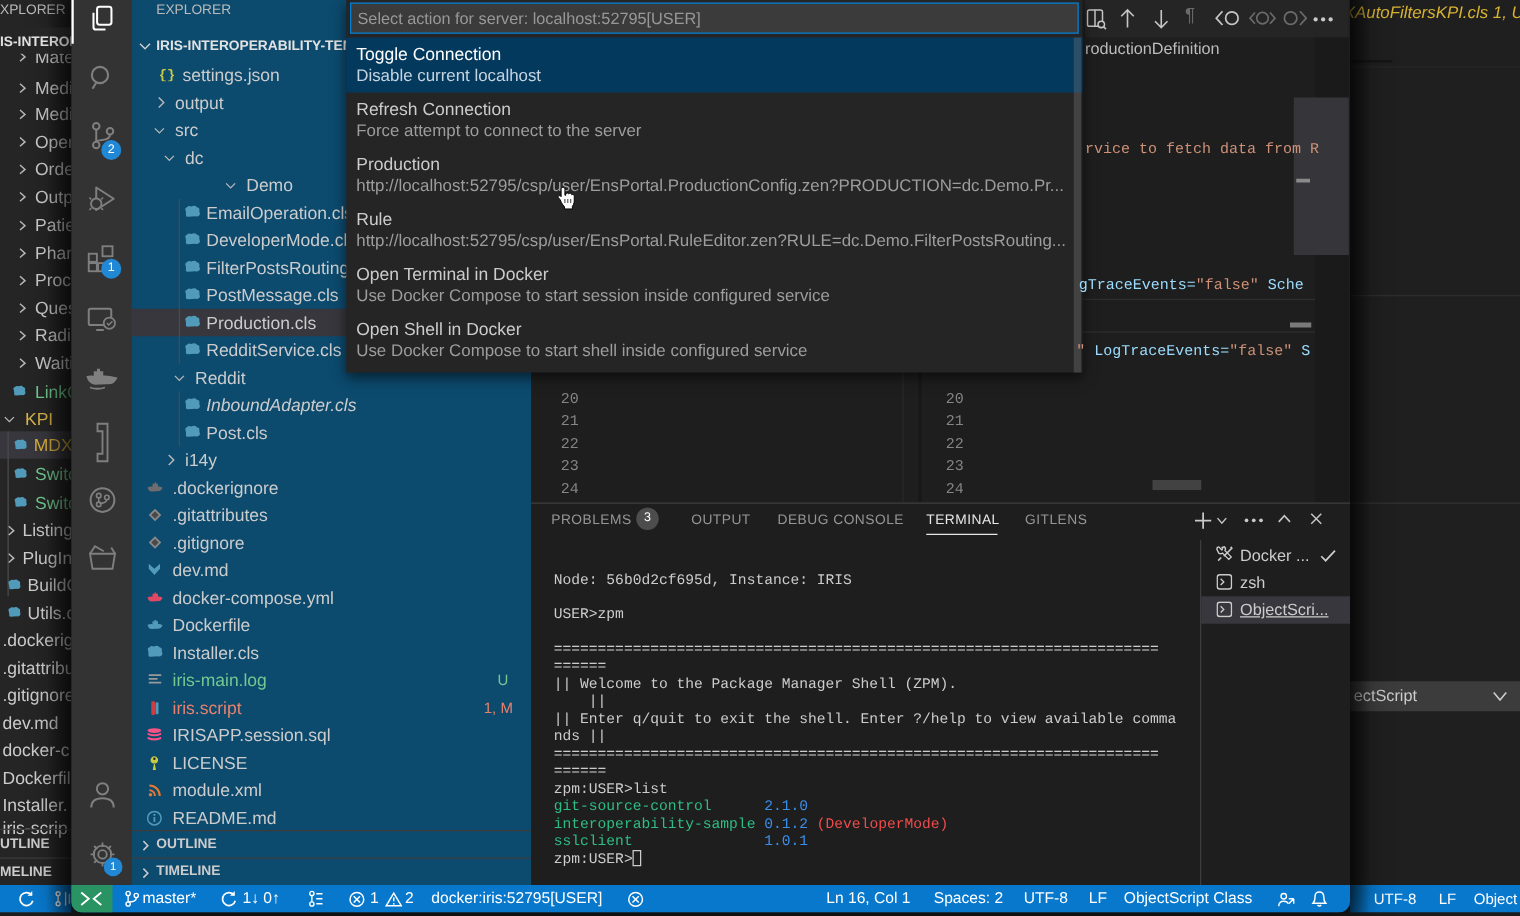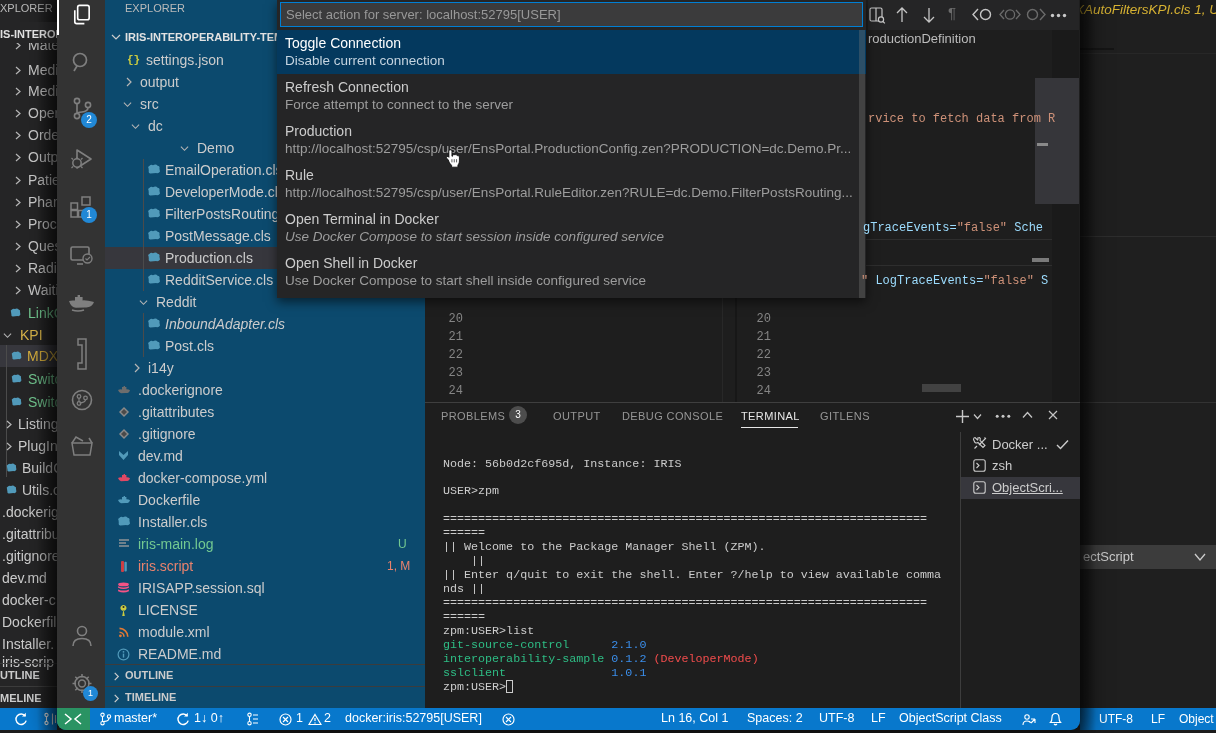--- a/index.html
+++ b/index.html
@@ -723,37 +723,37 @@
     </div>
 </div>
 
 <div class="abs" id="qp" style="left:277px;top:0;width:589px;height:298px;background:#252526;box-shadow:0 4px 10px rgba(0,0,0,0.55);">
   <div class="abs" style="left:3px;top:2px;width:583px;height:25px;background:#3b3b3c;border:1px solid #007fd4;">
     <div class="abs tx" style="left:5px;top:4px;font-size:13px;color:#989898;">Select action for server: localhost:52795[USER]</div>
   </div>
   <div id="qplist" class="abs" style="left:0;top:30px;width:589px;">
       <div class="abs" style="left:0;top:0px;width:589px;height:44px;background:#04395e;">
         <div class="abs tx" style="left:8px;top:5px;font-size:14px;color:#ffffff;">Toggle Connection</div>
-        <div class="abs tx" style="left:8px;top:23px;font-size:13.5px;color:#c5d4e0;">Disable current connection</div>
+        <div class="abs tx" style="left:8px;top:23px;font-size:13.5px;color:#c5d4e0;">Disable current localhost</div>
       </div>
       <div class="abs" style="left:0;top:44px;width:589px;height:44px;">
         <div class="abs tx" style="left:8px;top:5px;font-size:14px;color:#cccccc;">Refresh Connection</div>
         <div class="abs tx" style="left:8px;top:23px;font-size:13.5px;color:#9d9d9d;">Force attempt to connect to the server</div>
       </div>
       <div class="abs" style="left:0;top:88px;width:589px;height:44px;">
         <div class="abs tx" style="left:8px;top:5px;font-size:14px;color:#cccccc;">Production</div>
         <div class="abs tx" style="left:8px;top:23px;font-size:13.5px;color:#9d9d9d;">http://localhost:52795/csp/user/EnsPortal.ProductionConfig.zen?PRODUCTION=dc.Demo.Pr...</div>
       </div>
       <div class="abs" style="left:0;top:132px;width:589px;height:44px;">
         <div class="abs tx" style="left:8px;top:5px;font-size:14px;color:#cccccc;">Rule</div>
         <div class="abs tx" style="left:8px;top:23px;font-size:13.5px;color:#9d9d9d;">http://localhost:52795/csp/user/EnsPortal.RuleEditor.zen?RULE=dc.Demo.FilterPostsRouting...</div>
       </div>
       <div class="abs" style="left:0;top:176px;width:589px;height:44px;">
         <div class="abs tx" style="left:8px;top:5px;font-size:14px;color:#cccccc;">Open Terminal in Docker</div>
-        <div class="abs tx" style="left:8px;top:23px;font-size:13.5px;color:#9d9d9d;font-style:italic;">Use Docker Compose to start session inside configured service</div>
+        <div class="abs tx" style="left:8px;top:23px;font-size:13.5px;color:#9d9d9d;">Use Docker Compose to start session inside configured service</div>
       </div>
       <div class="abs" style="left:0;top:220px;width:589px;height:44px;">
         <div class="abs tx" style="left:8px;top:5px;font-size:14px;color:#cccccc;">Open Shell in Docker</div>
         <div class="abs tx" style="left:8px;top:23px;font-size:13.5px;color:#9d9d9d;">Use Docker Compose to start shell inside configured service</div>
       </div>
     </div>
   <div class="abs" style="left:582px;top:30px;width:6px;height:268px;background:rgba(121,121,121,0.35);"></div>
 </div>
 
 <svg class="abs" style="left:445px;top:149px;" width="15" height="19" viewBox="0 0 21 27">

